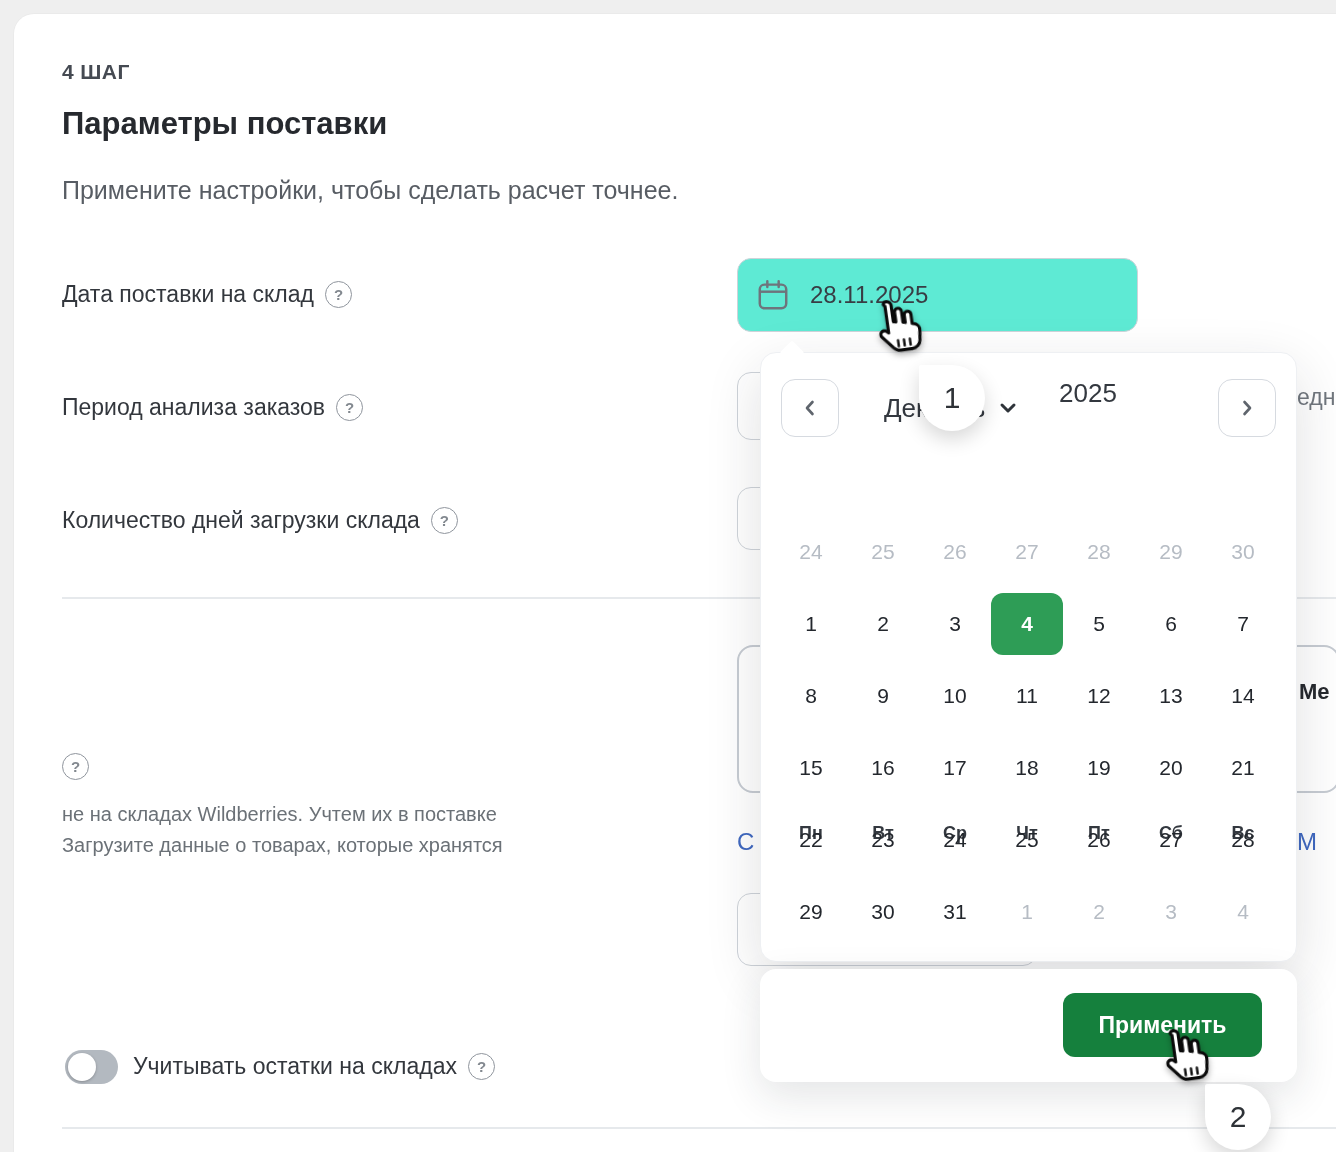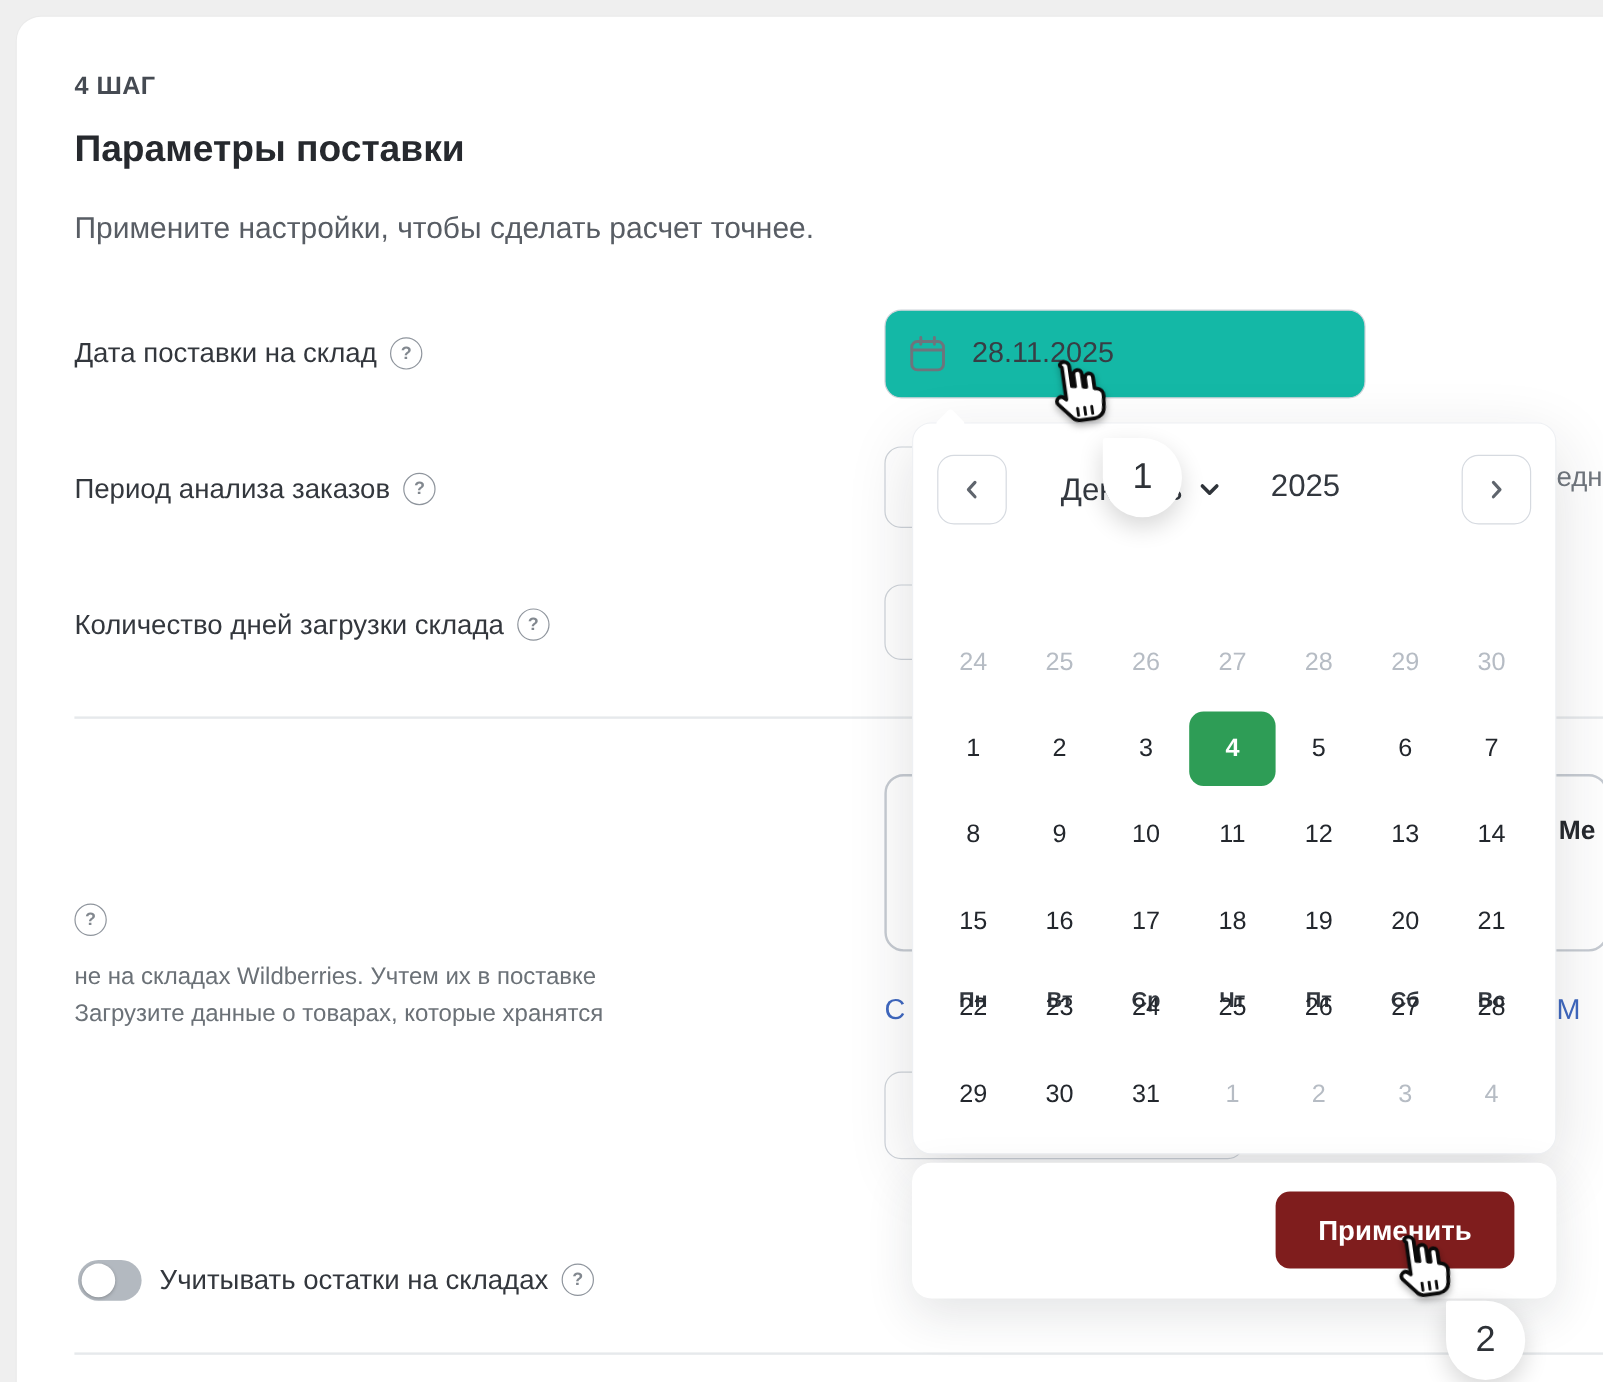--- a/index.html
+++ b/index.html
@@ -31,21 +31,21 @@
 
   .divider{height:2px;background:#e6e9ec;}
 
   
   .field-box{background:#fff;border:1.5px solid #ced3d9;border-radius:14px;box-sizing:border-box;}
   .upload-box{background:#fff;border:2px solid #c6cbd2;border-radius:16px;box-sizing:border-box;}
 
   .date-field{
     left:737px;top:258px;width:401px;height:74px;
     display:flex;align-items:center;gap:20px;padding:0 0 0 18px;box-sizing:border-box;
-    background:#14b8a6;border:1.5px solid #ced3d9;border-radius:14px;
+    background:#5eead4;border:1.5px solid #ced3d9;border-radius:14px;
   }
   .date-field .value{font-size:24px;color:#383d44;}
 
   .frag{white-space:nowrap;}
   .frag-gray{font-size:23px;color:#70767d;}
   .frag-bold{font-size:22px;font-weight:700;color:#26292e;}
   .frag-link{font-size:24px;color:#3f68c0;}
 
   
   .popup{
@@ -85,21 +85,21 @@
   }
 
   .popup-footer{
     left:760px;top:969px;width:537px;height:113px;
     background:#fff;border-radius:16px;box-sizing:border-box;
     box-shadow:0 14px 40px rgba(32,38,46,.12);
     z-index:5;
   }
   .apply-btn{
     left:303px;top:24px;width:199px;height:64px;
-    background:#7f1d1d;border:none;border-radius:12px;
+    background:#15803d;border:none;border-radius:12px;
     color:#fff;font-size:23px;font-weight:700;
     font-family:"Liberation Sans","DejaVu Sans",sans-serif;
     display:flex;align-items:center;justify-content:center;cursor:pointer;
   }
 
   
   .badge{
     width:66px;height:66px;background:#fff;border-radius:2px 50% 50% 50%;
     display:flex;align-items:center;justify-content:center;
     font-size:30px;font-weight:500;color:#2e3237;
@@ -178,21 +178,21 @@
     <svg width="20" height="20" viewBox="0 0 20 20">
       <path d="M12.5 4 7 10l5.5 6" fill="none" stroke="#5f656d" stroke-width="2.6" stroke-linecap="round" stroke-linejoin="round"></path>
     </svg>
   </div>
   <div class="abs cal-header-text" style="left:123px;top:26px;height:58px;display:flex;align-items:center;gap:12px;">
     <span>Декабрь</span>
     <svg width="22" height="22" viewBox="0 0 22 22">
       <path d="M5 8l6 6 6-6" fill="none" stroke="#2f343a" stroke-width="3" stroke-linecap="round" stroke-linejoin="round"></path>
     </svg>
   </div>
-  <div class="abs cal-header-text" style="left:298px;top:22px;height:58px;display:flex;align-items:center;">2025</div>
+  <div class="abs cal-header-text" style="left:298px;top:11px;height:58px;display:flex;align-items:center;">2025</div>
   <div class="abs nav-btn" style="left:457px;top:26px;">
     <svg width="20" height="20" viewBox="0 0 20 20">
       <path d="M7.5 4 13 10l-5.5 6" fill="none" stroke="#5f656d" stroke-width="2.6" stroke-linecap="round" stroke-linejoin="round"></path>
     </svg>
   </div>
 
   <div class="abs weekdays" style="top:460px;">
       <div class="wd">Пн</div>
       <div class="wd">Вт</div>
       <div class="wd">Ср</div>

